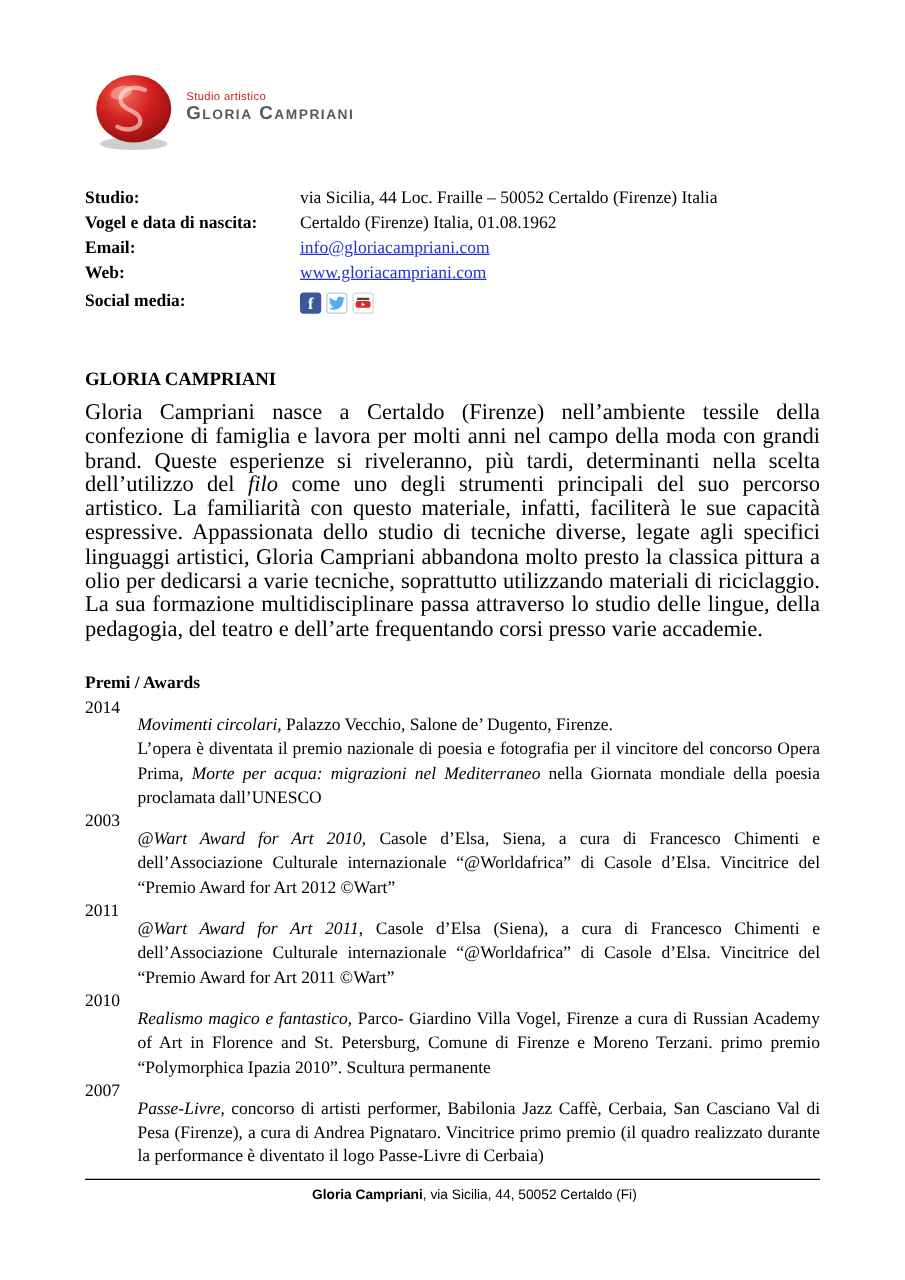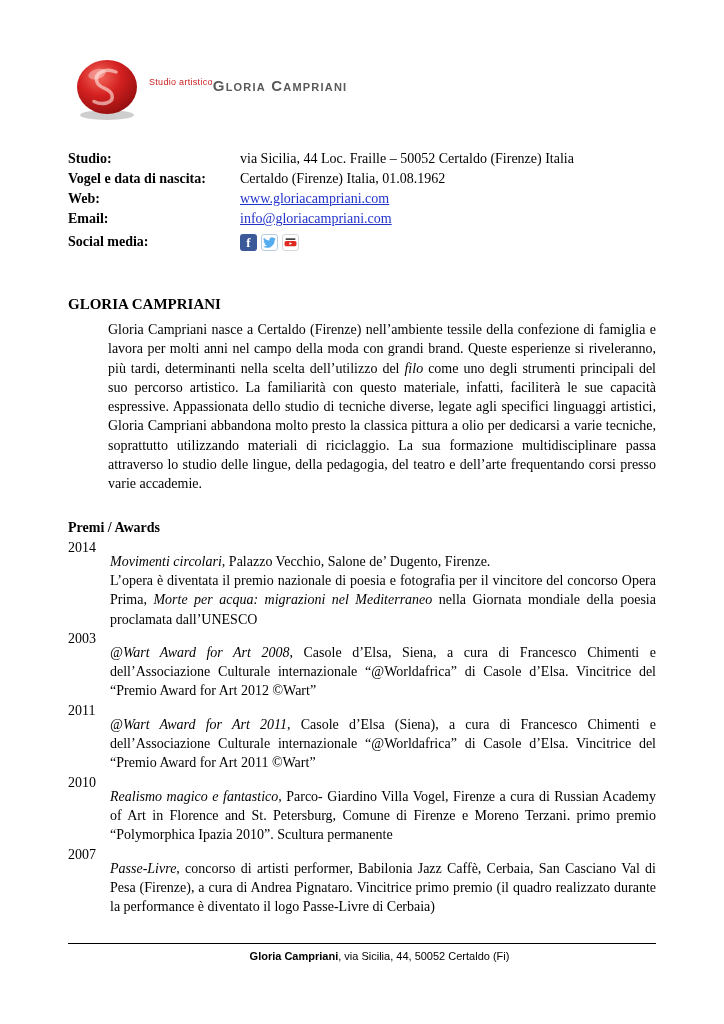--- a/index.html
+++ b/index.html
@@ -8,21 +8,21 @@
   body {
     width:724px; height:1024px;
     font-family:"Liberation Serif", serif;
     color:#000;
   }
   .page { position:relative; width:724px; height:1024px; overflow:hidden; background:#fff; }
   .content { padding:0 68px; }
 
   
   .logo { margin:57px 0 0 6px; display:flex; align-items:center; gap:9px; }
-  .logo-text { display:flex; flex-direction:row; justify-content:center; padding-bottom:10px; }
+  .logo-text { display:flex; flex-direction:column; justify-content:center; padding-bottom:10px; }
   .logo-studio {
     font-family:"Liberation Sans", sans-serif;
     font-size:9px; color:var(--studio_red, #cc2020); letter-spacing:0.3px;
   }
   .logo-name {
     font-family:"Liberation Sans", sans-serif;
     font-variant:small-caps;
     font-size:15px; color:var(--logo_gray, #58595b);
     letter-spacing:1.2px; font-weight:600;
   }
@@ -35,23 +35,22 @@
   a.link { color:var(--link, #2233cc); text-decoration:underline; cursor:pointer; }
   .icons { display:flex; gap:4px; align-items:center; }
   .icon { width:17px; height:17px; display:inline-flex; align-items:center; justify-content:center; border-radius:3px; }
   .icon.fb { background:var(--facebook_blue, #3b5998); color:#fff; font-family:"Liberation Serif", serif; font-weight:bold; font-size:13px; line-height:17px; }
   .icon.tw { background:#fff; border:1px solid #b9cbe0; }
   .icon.yt { background:#fff; border:1px solid #d6d6d6; }
 
   
   h2.bio-h { margin-top:44px; font-size:15px; font-weight:bold; }
   p.bio {
-    margin-top:7px; font-size:14px; line-height:19.3px;
+    margin-top:7px; font-size:18px; line-height:19.3px;
     text-align:justify;
-    margin-left:40px;
   }
   p.bio i, .it { font-style:italic; }
 
   
   h3.awards-h { margin-top:26px; font-size:14px; font-weight:bold; }
   .awards { margin-top:2px; }
   .award { display:grid; grid-template-columns:42px 1fr; font-size:14px; line-height:19.3px;font-family:Liberation Serif, serif; }
   .a-text { text-align:justify;margin-top:14px; }
 
   
@@ -92,26 +91,26 @@
     <div class="contact">
       <div class="c-row">
         <div class="c-label">Studio:</div>
         <div class="c-value">via Sicilia, 44 Loc. Fraille – 50052 Certaldo (Firenze) Italia</div>
       </div>
       <div class="c-row">
         <div class="c-label">Vogel e data di nascita:</div>
         <div class="c-value">Certaldo (Firenze) Italia, 01.08.1962</div>
       </div>
       <div class="c-row">
+        <div class="c-label">Email:</div>
+        <div class="c-value"><a class="link">info@gloriacampriani.com</a></div>
+      </div>
+      <div class="c-row">
         <div class="c-label">Web:</div>
         <div class="c-value"><a class="link">www.gloriacampriani.com</a></div>
-      </div>
-      <div class="c-row">
-        <div class="c-label">Email:</div>
-        <div class="c-value"><a class="link">info@gloriacampriani.com</a></div>
       </div>
       <div class="c-row social">
         <div class="c-label">Social media:</div>
         <div class="icons">
           <span class="icon fb">f</span>
           <span class="icon tw">
             <svg width="13" height="13" viewBox="0 0 24 24" aria-hidden="true">
               <path fill="#55acee" d="M23.95 4.57a10 10 0 01-2.82.77 4.96 4.96 0 002.16-2.72c-.95.56-2 .96-3.13 1.18a4.92 4.92 0 00-8.38 4.48C7.69 8.1 4.07 6.13 1.64 3.16a4.82 4.82 0 00-.67 2.48c0 1.71.87 3.21 2.19 4.1a4.9 4.9 0 01-2.23-.62v.06a4.92 4.92 0 003.95 4.83 5 5 0 01-2.21.08 4.94 4.94 0 004.6 3.42A9.87 9.87 0 011.17 19.6c-.39 0-.78-.02-1.17-.07a14 14 0 007.56 2.21c9.05 0 14-7.5 14-13.99 0-.21 0-.42-.02-.63a9.94 9.94 0 002.41-2.55z"></path>
             </svg>
           </span>
@@ -134,21 +133,21 @@
 
       <div class="award">
         <div class="a-year">2014</div>
         <div class="a-text"><span class="it">Movimenti circolari,</span><span> Palazzo Vecchio, Salone de’ Dugento, Firenze.</span>
           <div><span>L’opera è diventata il premio nazionale di poesia e fotografia per il vincitore del concorso Opera Prima, </span><span class="it">Morte per acqua: migrazioni nel Mediterraneo</span><span> nella Giornata mondiale della poesia proclamata dall’UNESCO</span></div>
         </div>
       </div>
 
       <div class="award">
         <div class="a-year">2003</div>
-        <div class="a-text"><span class="it">@Wart Award for Art 2008</span><span>, Casole d’Elsa, Siena, a cura di Francesco Chimenti e dell’Associazione Culturale internazionale “@Worldafrica” di Casole d’Elsa. Vincitrice del “Premio Award for Art 2012 ©Wart”</span></div>
+        <div class="a-text"><span class="it">@Wart Award for Art 2010</span><span>, Casole d’Elsa, Siena, a cura di Francesco Chimenti e dell’Associazione Culturale internazionale “@Worldafrica” di Casole d’Elsa. Vincitrice del “Premio Award for Art 2012 ©Wart”</span></div>
       </div>
 
       <div class="award">
         <div class="a-year">2011</div>
         <div class="a-text"><span class="it">@Wart Award for Art 2011</span><span>, Casole d’Elsa (Siena), a cura di Francesco Chimenti e dell’Associazione Culturale  internazionale “@Worldafrica” di Casole d’Elsa. Vincitrice del “Premio Award for Art 2011 ©Wart”</span></div>
       </div>
 
       <div class="award">
         <div class="a-year">2010</div>
         <div class="a-text"><span class="it">Realismo magico e fantastico</span><span>, Parco- Giardino Villa Vogel, Firenze a cura di Russian Academy of Art in Florence and St. Petersburg, Comune di Firenze e Moreno Terzani. primo premio “Polymorphica Ipazia 2010”. Scultura permanente</span></div>

